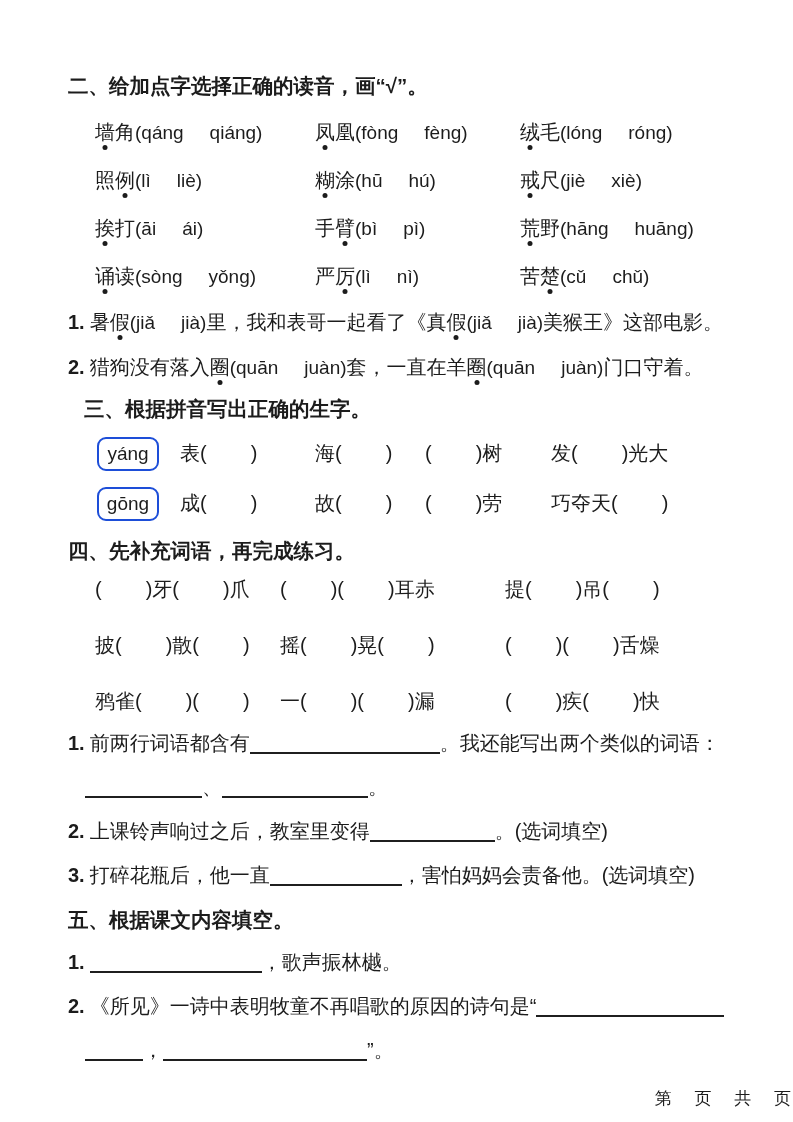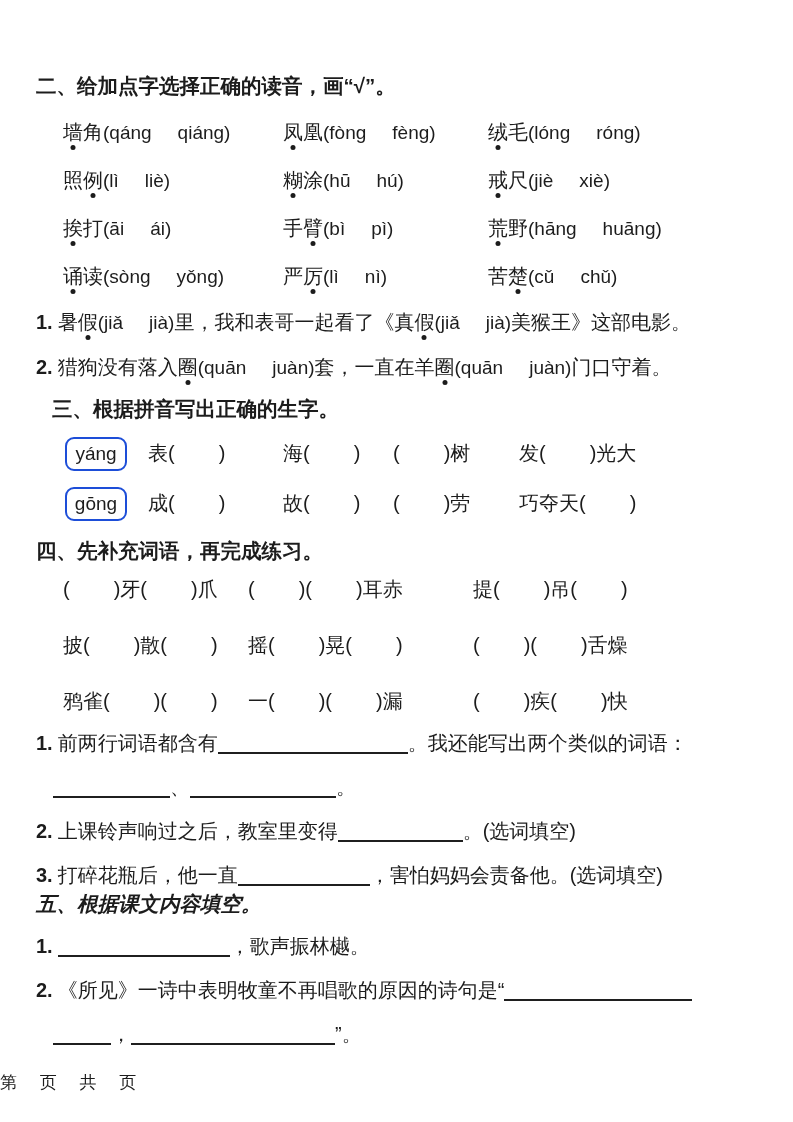--- a/index.html
+++ b/index.html
@@ -6,21 +6,21 @@
   .page{
     position:relative;
     width:793px;height:1122px;
     background:#ffffff;
     color:#1c1c1c;
     font-family:"Liberation Sans","DejaVu Sans",sans-serif;
     font-size:20px;
     overflow:hidden;
     margin:0 auto;
   }
-  .content{padding:73px 40px 0 36px;}
+  .content{padding:73px 40px 0 68px;}
   .sec-heading{font-weight:700;font-size:20.5px;line-height:26px;}
   .num{font-weight:700;margin-right:5px;}
   .item{margin-top:14px;line-height:30px;}
   .cont{margin-top:14px;margin-left:17px;line-height:30px;}
   .cont2{margin-top:14px;margin-left:27px;line-height:30px;}
 
   
   .gap{display:inline-block;width:44px;}
   .py .gap{width:26px;}
   .py{font-size:19px;}
@@ -58,25 +58,25 @@
   .g1{width:135px;} .g2{width:110px;} .g3{width:126px;}
 
   
   .sec4-grid{
     display:grid;grid-template-columns:185px 225px 1fr;
     row-gap:30px;margin:12px 0 0 27px;line-height:26px;
   }
 
   .sec3-head{margin-top:13px;margin-left:16px;}
   .sec4-head{margin-top:16px;}
-  .sec5-head{margin-top:1px;font-style:italic;}
+  .sec5-head{margin-top:17px;}
 
   .footer{
-    position:absolute;left:0;right:0;bottom:28px;
-    text-align:left;font-size:17px;
+    position:absolute;left:0;right:0;bottom:12px;
+    text-align:right;font-size:17px;
     word-spacing:14px;letter-spacing:2px;
   }
 </style>
 </head>
 <body>
 
 <div class="page">
   <div class="content">
 
     <div class="sec-heading">二、给加点字选择正确的读音，画“√”。</div>

